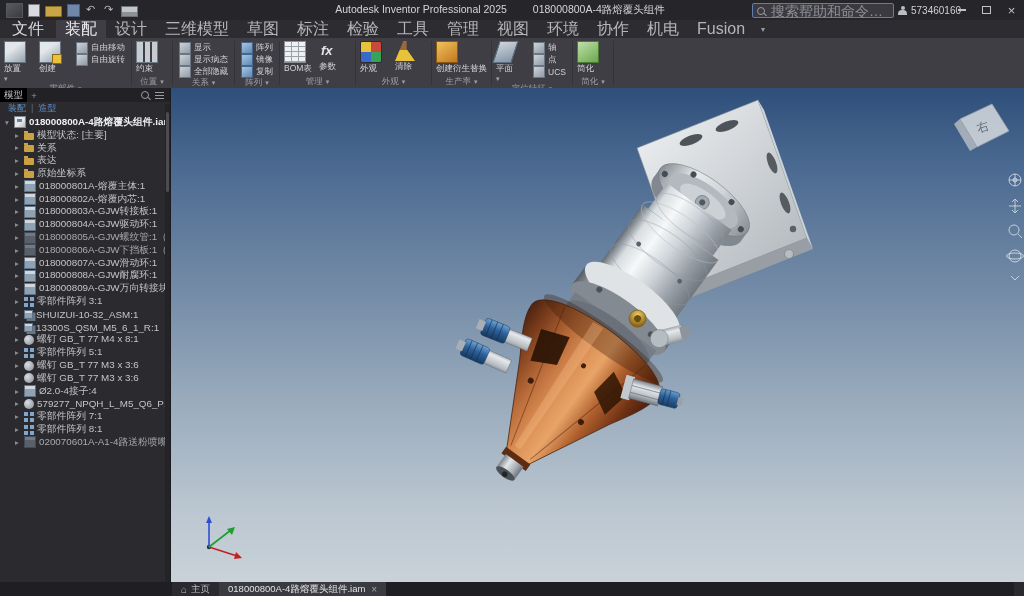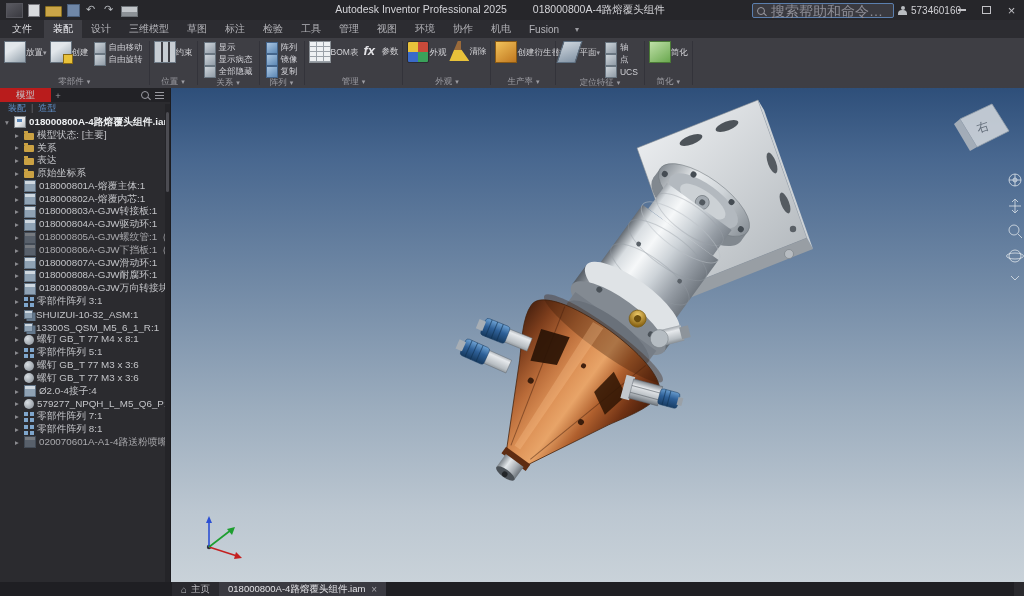--- a/index.html
+++ b/index.html
@@ -33,36 +33,36 @@
   .person::before{content:"";position:absolute;left:2.5px;top:0;width:4px;height:4px;border-radius:50%;background:#b9bcc0;}
   .person::after{content:"";position:absolute;left:0;top:4.5px;width:9px;height:4.5px;border-radius:4px 4px 0 0;background:#b9bcc0;}
   .win-controls{position:absolute;right:0;top:0;height:20px;display:flex;}
   .wbtn{width:25px;height:20px;display:flex;align-items:center;justify-content:center;color:#c2c2c6;}
   .wbtn-min::after{content:"";width:8px;height:1.5px;background:#c2c2c6;}
   .wbtn-max::after{content:"";width:7px;height:6px;border:1.2px solid #c2c2c6;}
   .wbtn-close::after{content:"×";font-size:13px;}
 
   
   .menubar{position:absolute;top:20px;left:0;right:0;height:18px;background:#2c2c31;display:flex;
-           align-items:stretch;font-size:10px;color:#b5b5ba;}
+           align-items:stretch;font-size:16px;color:#b5b5ba;}
   .file-btn{padding:0 12px;display:flex;align-items:center;color:#dcdce0;}
   .mtab{padding:0 9px;display:flex;align-items:center;white-space:nowrap;}
   .mtab.active{background:#3e3e44;color:#ececf0;}
   .mtab-dd{width:18px;display:flex;align-items:center;justify-content:center;color:#9a9aa0;}
   .mtab-dd::after{content:"▾";font-size:8px;}
 
   
   .ribbon{position:absolute;top:38px;left:0;right:0;height:50px;background:#3e3e44;display:flex;
           border-bottom:1px solid #232327;}
   .rib-group{display:flex;flex-direction:column;padding:2px 4px 0;}
   .rib-items{flex:1;display:flex;align-items:flex-start;gap:3px;}
   .rib-caption{height:12px;font-size:8.5px;color:#9d9da3;display:flex;align-items:center;justify-content:center;}
   .rib-caption::after{content:"▾";font-size:7px;margin-left:3px;}
   .rib-divider{width:1px;background:#33333a;margin:3px 0;}
-  .rib-btn-large{min-width:32px;max-width:56px;display:flex;flex-direction:row;align-items:center;
+  .rib-btn-large{min-width:32px;max-width:56px;display:flex;flex-direction:column;align-items:flex-start;
                  font-size:8.5px;color:#d2d2d6;padding-top:1px;text-align:center;}
   .rib-btn-large .rlab{white-space:nowrap;line-height:10px;}
   .rib-btn-large .dd::after{content:"▾";font-size:7px;color:#a6a6ac;}
   .rib-col{display:flex;flex-direction:column;gap:1px;padding-top:2px;}
   .rib-btn-small{display:flex;align-items:center;gap:3px;font-size:8.5px;color:#cfcfd4;height:11px;
                  padding:0 2px;white-space:nowrap;}
   .ri{width:20px;height:20px;position:relative;flex:none;}
   .ris{width:10px;height:10px;position:relative;flex:none;background:linear-gradient(145deg,#cdd4da,#919ca7);border:1px solid #6a7681;}
   .ris-pattern,.ris-mirror,.ris-copy{background:linear-gradient(145deg,#aac6e2,#5d88b5);border-color:#44658c;}
   .ri-place,.ri-create{background:linear-gradient(145deg,#e2e7eb 35%,#94a1ac);border:1px solid #66727e;}
@@ -73,21 +73,21 @@
   .ri-palette{background:conic-gradient(#c94a3a 0 25%,#3aa15a 0 50%,#3a6ac9 0 75%,#e8c23a 0);border-radius:2px;border:1px solid #2c2c31;}
   .ri-broom{background:linear-gradient(180deg,#9a6a3a 0 45%,#e8c23a 45%);clip-path:polygon(42% 0,58% 0,58% 40%,100% 100%,0 100%);}
   .ri-derive{background:linear-gradient(145deg,#f2c25a,#c07820);border:1px solid #8a5a14;}
   .ri-plane{background:linear-gradient(160deg,#cdd5dd,#8495a6);transform:skewX(-18deg);width:17px;border:1px solid #5f7183;}
   .ri-simplify{background:linear-gradient(145deg,#bfe0a8,#6aa84f);border:1px solid #4a7a36;}
 
   
   .browser{position:absolute;top:88px;left:0;width:170px;bottom:14px;background:#2b2b2f;
            border-right:1px solid #1c1c20;display:flex;flex-direction:column;}
   .panel-tabs{height:14px;background:#222226;display:flex;align-items:center;font-size:9.5px;color:#c6c6ca;flex:none;}
-  .panel-tab{background:#b91c1c;padding:0 16px;height:100%;display:flex;align-items:center;}
+  .panel-tab{background:#000000;padding:0 4px;height:100%;display:flex;align-items:center;}
   .panel-plus{width:14px;text-align:center;color:#9a9aa0;}
   .panel-plus::after{content:"+";}
   .panel-tools{margin-left:auto;display:flex;gap:6px;padding-right:6px;align-items:center;}
   .burger{width:9px;height:7px;background:repeating-linear-gradient(#9a9aa0 0 1.2px,#0000 1.2px 3px);}
   .view-row{height:12px;display:flex;align-items:center;gap:5px;padding:0 8px;font-size:9px;color:#5f8fc9;flex:none;}
   .view-row .sep{color:#6a6a70;}
   .tree{flex:1;position:relative;overflow:hidden;padding-top:2px;}
   .trow{height:12.8px;display:flex;align-items:center;gap:3px;padding-left:3px;font-size:9.8px;color:#c3c4c8;white-space:nowrap;overflow:hidden;}
   .trow.indent{padding-left:13px;}
   .trow.bold .tlab{color:#eef0f2;font-weight:bold;}

